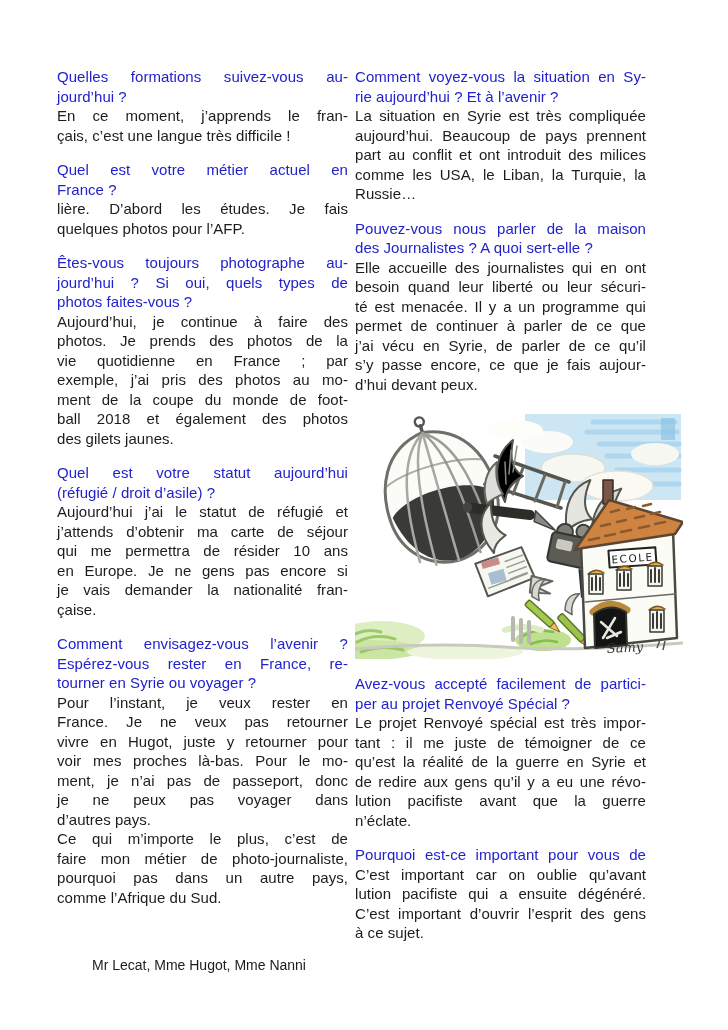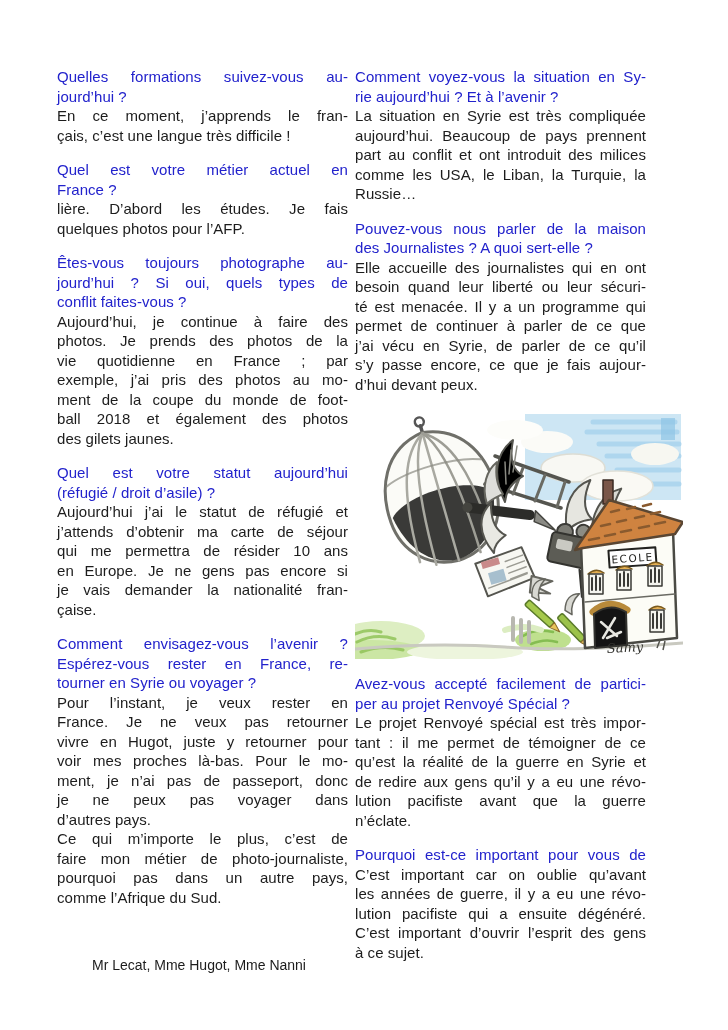--- a/index.html
+++ b/index.html
@@ -52,21 +52,21 @@
         <div class="line">Quel est votre métier actuel en</div>
         <div class="line last">France ?</div>
       </div>
       <div class="block answer">
         <div class="line">lière. D’abord les études.  Je fais</div>
         <div class="line last">quelques photos pour l’AFP.</div>
       </div>
       <div class="block question">
         <div class="line">Êtes-vous toujours photographe au-</div>
         <div class="line">jourd’hui ? Si oui, quels types de</div>
-        <div class="line last">conflit faites-vous ?</div>
+        <div class="line last">photos faites-vous ?</div>
       </div>
       <div class="block answer">
         <div class="line">Aujourd’hui, je continue à faire des</div>
         <div class="line">photos. Je prends des photos de la</div>
         <div class="line">vie quotidienne en France ; par</div>
         <div class="line">exemple, j’ai pris des photos au mo-</div>
         <div class="line">ment de la coupe du monde de foot-</div>
         <div class="line">ball 2018 et également des photos</div>
         <div class="line last">des gilets jaunes.</div>
       </div>
@@ -254,32 +254,31 @@
       <text x="252" y="241" font-size="13" fill="#33332f" transform="rotate(-3 252 241)" style="font-family:'DejaVu Serif',serif; font-style:italic">Samy</text>
       <path d="M302 236 l3 -8 M308 238 l2 -9" stroke="#55554f" stroke-width="1.5" fill="none"></path>
     </svg>
   </figure>
       <div class="block question">
         <div class="line">Avez-vous accepté facilement de partici-</div>
         <div class="line last">per au projet Renvoyé Spécial ?</div>
       </div>
       <div class="block answer">
         <div class="line">Le projet Renvoyé spécial est très impor-</div>
-        <div class="line">tant : il me permet de témoigner de ce</div>
+        <div class="line">tant : il me juste de témoigner de ce</div>
         <div class="line">qu’est la réalité de la guerre en Syrie et</div>
         <div class="line">de redire aux gens qu’il y a eu une révo-</div>
         <div class="line">lution pacifiste avant que la guerre</div>
         <div class="line last">n’éclate.</div>
       </div>
       <div class="block question">
         <div class="line">Pourquoi est-ce important pour vous de</div>
       </div>
       <div class="block answer">
         <div class="line">C’est important car on oublie qu’avant</div>
-        <div class="line">les années de guerre, il y a eu une révo-</div>
         <div class="line">lution pacifiste qui a ensuite dégénéré.</div>
         <div class="line">C’est important d’ouvrir l’esprit des gens</div>
         <div class="line last">à ce sujet.</div>
       </div>
     </div>
 
   <div class="credits">Mr Lecat, Mme Hugot, Mme Nanni</div>
 </div>
 
 </body></html>

